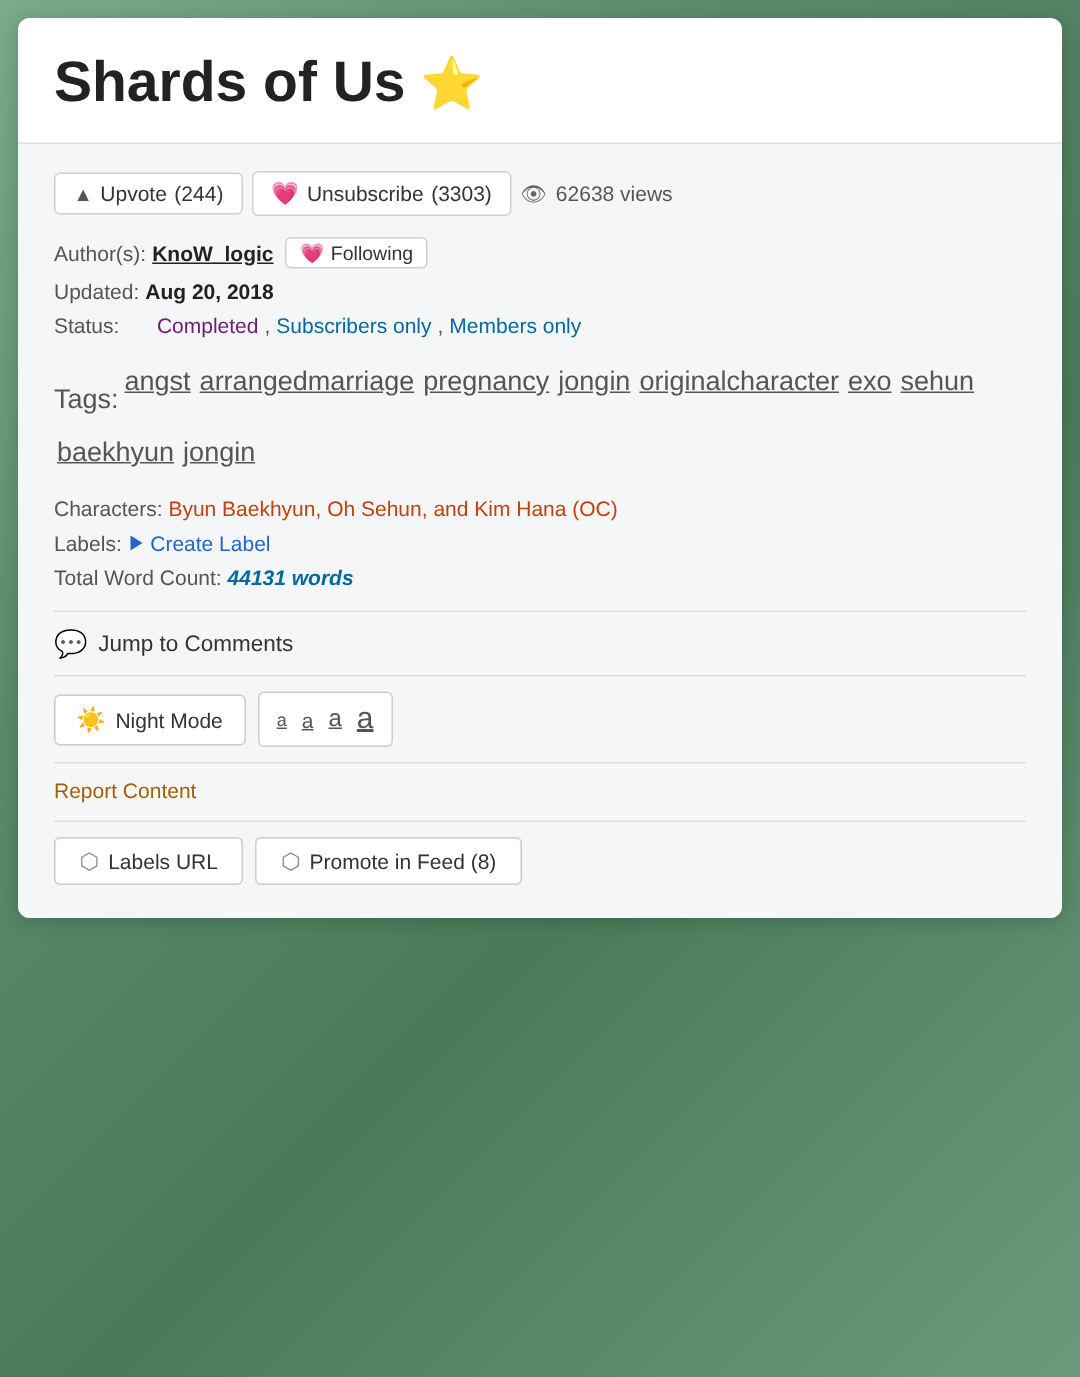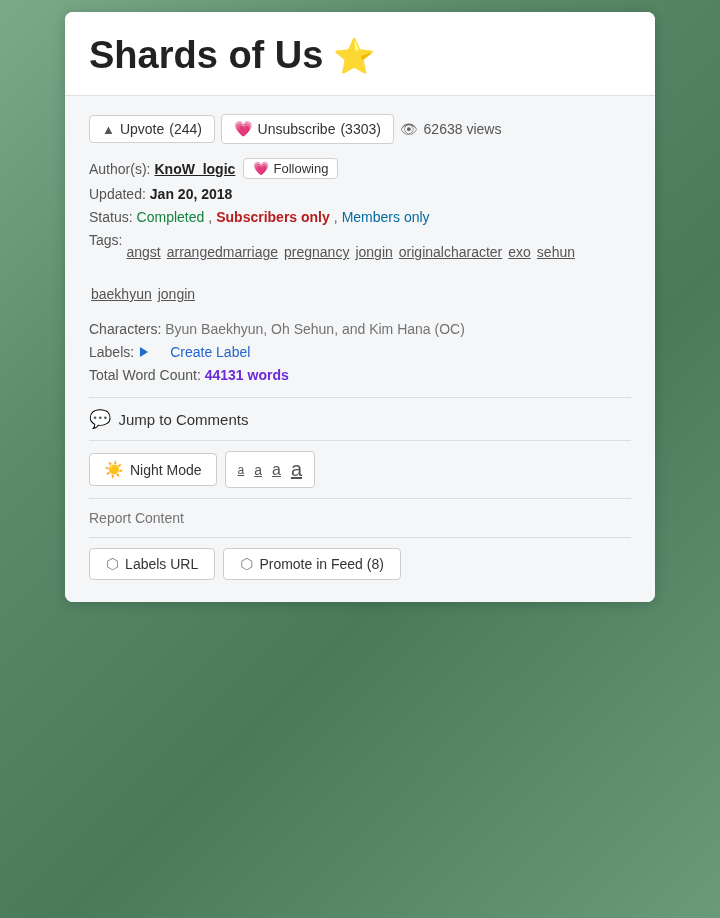--- a/index.html
+++ b/index.html
@@ -9,21 +9,21 @@
       background: linear-gradient(135deg, #7aaa8a 0%, #5a8a6a 30%, #4a7a5a 60%, #6a9a7a 100%);
       font-family: -apple-system, BlinkMacSystemFont, 'Segoe UI', sans-serif;
       display: flex;
       align-items: flex-start;
       justify-content: center;
       padding: 12px;
     }
     .card {
       background: #f5f6f8;
       border-radius: 8px;
-      width: 590px;
+      width: 696px;
       overflow: hidden;
       box-shadow: 0 2px 12px rgba(0,0,0,0.18);
     }
     .title-section {
       background: #fff;
       padding: 22px 24px 18px 24px;
       border-bottom: 1px solid #e0e0e0;
     }
     .title-section h1 {
       font-size: 38px;
@@ -117,80 +117,81 @@
     }
     .status-row {
       font-size: 14px;
       color: #555;
       margin-bottom: 7px;
       display: flex;
       align-items: center;
       flex-wrap: wrap;
       gap: 4px;
     }
-    .status-completed { color: #15803d; font-weight: 500; }
-    .status-subscribers { color: #b91c1c; font-weight: 700; }
+    .status-completed { color: #701a75; font-weight: 500; margin-left: 21px; }
+    .status-subscribers { color: #0369a1; font-weight: 400; }
     .status-members { color: #0369a1; font-weight: 500; }
     .tags-row {
-      font-size: 14px;
+      font-size: 18px;
       color: #555;
       margin-bottom: 7px;
       display: flex;
       flex-wrap: wrap;
-      align-items: flex-start;
+      align-items: flex-end;
       gap: 2px;
     }
     .tag-link {
       color: #555;
       text-decoration: underline;
       cursor: pointer;
       margin: 12px 2px;
     }
     .characters-row {
       font-size: 14px;
       color: #555;
       margin-bottom: 7px;
     }
     .characters-row .chars-value {
-      color: #737373;
+      color: #c2410c;
       font-weight: 500;
     }
     .labels-row {
       font-size: 14px;
       color: #555;
       margin-bottom: 7px;
       display: flex;
       align-items: flex-start;
       gap: 6px;
     }
     .create-label-link {
       color: #2266cc;
       text-decoration: none;
       cursor: pointer;
       display: inline-flex;
       align-items: center;
-      gap: 20px;
+      gap: 3px;
     }
     .triangle-right {
       display: inline-block;
       width: 0;
       height: 0;
       border-top: 5px solid transparent;
       border-bottom: 5px solid transparent;
       border-left: 8px solid #2266cc;
       margin-right: 2px;
     }
     .wordcount-row {
       font-size: 14px;
       color: #555;
       margin-bottom: 14px;
     }
     .wordcount-row .wc-value {
-      color: #6d28d9;
+      color: #0369a1;
       font-weight: 600;
+      font-style: italic;
     }
     .divider {
       border: none;
       border-top: 1px solid #ddd;
       margin: 10px 0;
     }
     .action-row {
       display: flex;
       align-items: center;
       margin-bottom: 10px;
@@ -242,21 +243,21 @@
     }
     .font-a-xs { font-size: 12px; color: #555; cursor: pointer; text-decoration: underline; }
     .font-a-sm { font-size: 14px; color: #555; cursor: pointer; text-decoration: underline; }
     .font-a-md { font-size: 16px; color: #555; cursor: pointer; text-decoration: underline; }
     .font-a-lg { font-size: 20px; color: #555; cursor: pointer; text-decoration: underline; }
     .report-row {
       margin-bottom: 10px;
     }
     .report-link {
       font-size: 14px;
-      color: #737373;
+      color: #a16207;
       cursor: pointer;
       text-decoration: none;
     }
     .share-row {
       display: flex;
       align-items: center;
       flex-wrap: wrap;
       gap: 8px;
     }
     .share-btn {
@@ -312,21 +313,21 @@
       <span class="label">Author(s):</span>
       <span class="author-link">KnoW_logic</span>
       <button class="following-badge">
         <span class="heart-small">💗</span>
         <span>Following</span>
       </button>
     </div>
 
     <div class="meta-row">
       <span class="label">Updated:</span>
-      <span class="value">Jan 20, 2018</span>
+      <span class="value">Aug 20, 2018</span>
     </div>
 
 
     <div class="status-row">
       <span class="label">Status:</span>
       <span class="status-completed">Completed</span>
       <span>,</span>
       <span class="status-subscribers">Subscribers only</span>
       <span>,</span>
       <span class="status-members">Members only</span>

